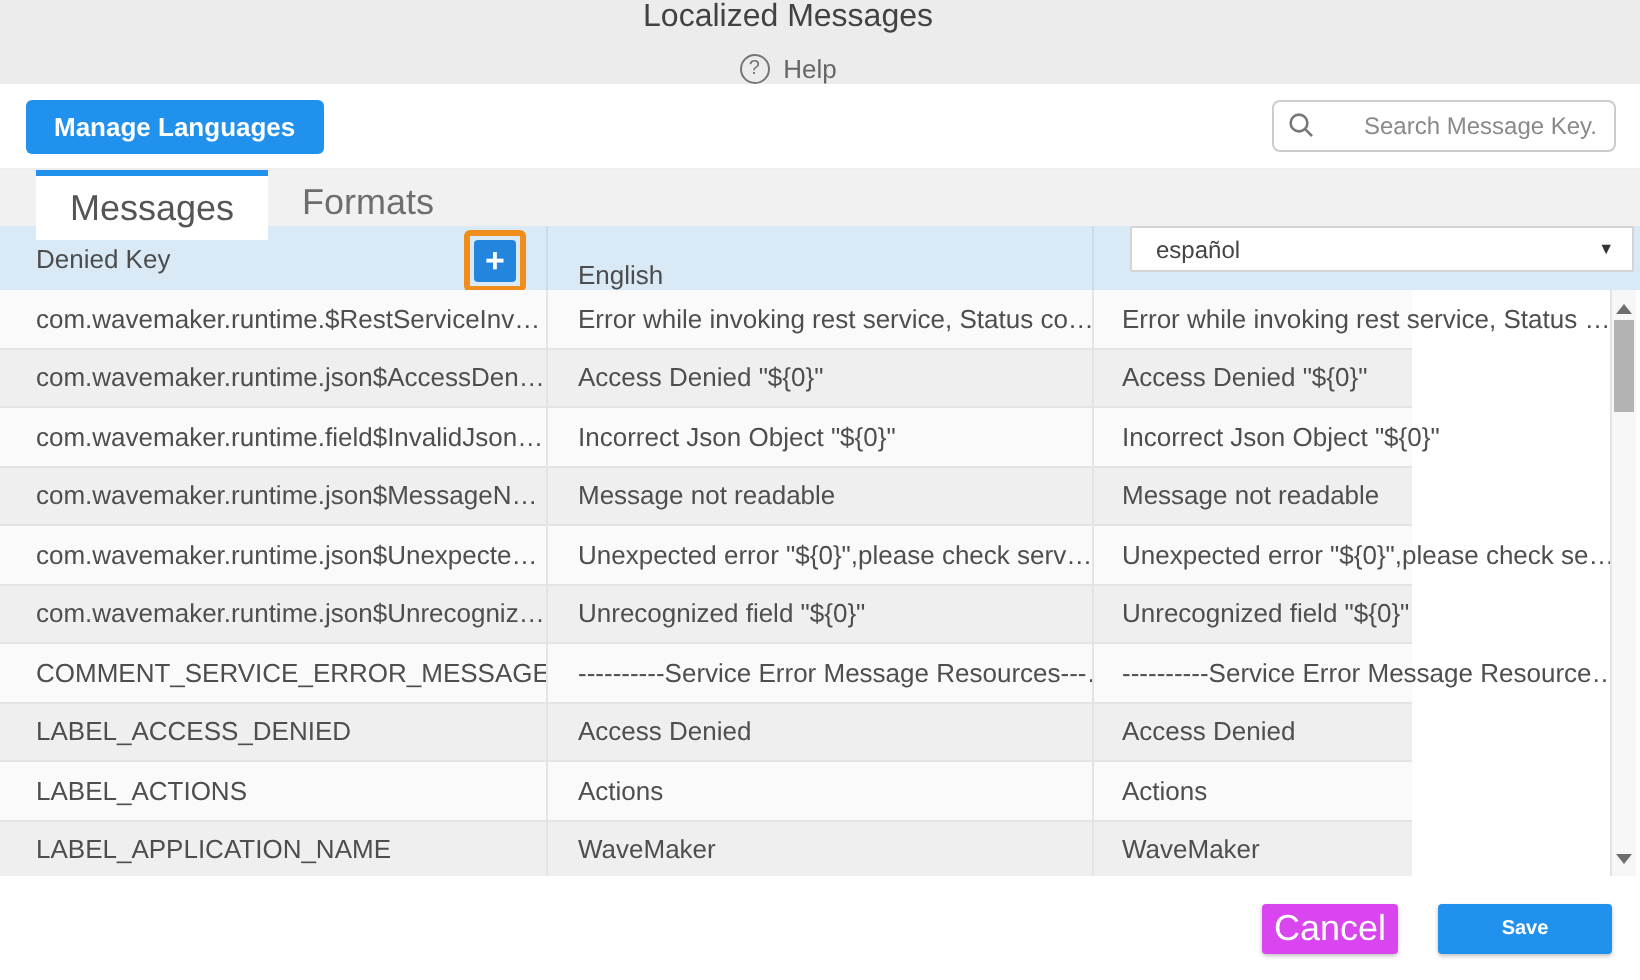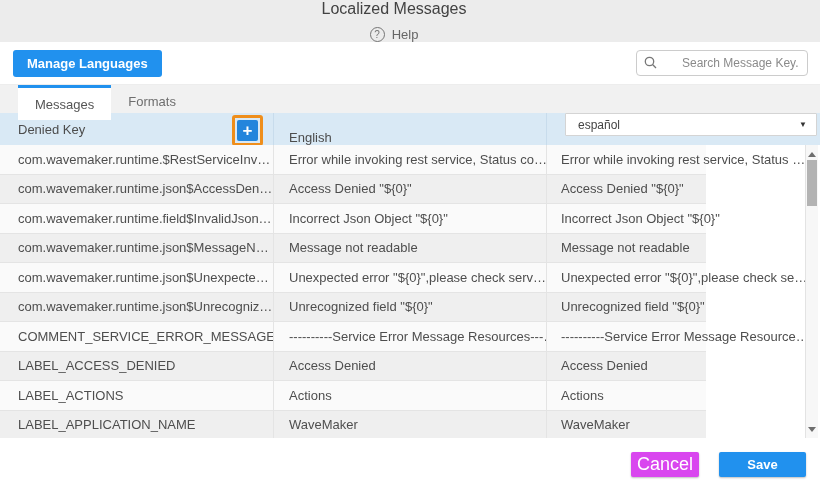--- a/index.html
+++ b/index.html
@@ -22,21 +22,21 @@
   .btn-blue { background:#2191ee; color:#fff; border:none; border-radius:3px;
               font-family:inherit; font-size:13px; font-weight:bold; padding:6px 14px; cursor:pointer; }
   .search-wrap { position:relative; }
   .search-input { width:172px; height:26px; border:1px solid #ccc; border-radius:4px;
                   padding:0 8px 0 45px; font-family:inherit; font-size:12px; color:#555; outline:none; }
   .search-input::placeholder { color:#8a8a8a; }
   .search-icon { position:absolute; left:8px; top:6px; width:13px; height:13px; pointer-events:none; }
 
   
   .tabstrip { height:28px; background:#f1f1f1; display:flex; align-items:stretch; padding-left:18px; }
-  .tab { padding:16px 17px; font-size:13px; color:#6e6e6e; display:flex; align-items:center; cursor:pointer; }
+  .tab { padding:16px 17px; font-size:18px; color:#6e6e6e; display:flex; align-items:center; cursor:pointer; }
   .tab.active { background:#fff; border-top:3px solid #2191ee; color:#555; }
 
   
   .thead { height:32px; background:#d9e9f5; display:grid;
            grid-template-columns:273px 273px 274px; align-items:center; font-size:13px; color:#4c4c4c; }
   .th-key { padding-left:18px; position:relative; height:100%; display:flex; align-items:center; }
   .th-eng { padding-left:15px; border-left:1px solid #c8dcec; height:100%; display:flex; align-items:flex-end; }
   .th-lang { border-left:1px solid #c8dcec; height:100%; display:flex; align-items:flex-start; padding:0 3px 0 18px; }
   .annot { position:absolute; right:10px; top:2px; border:3px solid #ef8e1b; border-radius:3px;
            padding:2px; background:transparent; }
@@ -71,21 +71,21 @@
   .tri-down { width:0; height:0; border-left:4px solid transparent; border-right:4px solid transparent;
               border-top:5px solid #6e6e6e; }
   .thumb { position:absolute; top:15px; left:1px; width:10px; height:46px; background:#b3b3b3; cursor:grab; }
 
   
   .footer { height:52px; background:#fff; display:flex; align-items:center;
             justify-content:flex-end; gap:20px; padding-right:14px; }
   .btn-cancel { width:68px; height:25px; background:#d946ef; color:#fff; border:none; border-radius:2px;
                 font-family:inherit; font-size:18px; cursor:pointer; box-shadow:0 1px 2px rgba(0,0,0,.25); }
   .btn-save { width:87px; height:25px; background:#2191ee; color:#fff; border:none; border-radius:2px;
-              font-family:inherit; font-size:13px; font-weight:bold; cursor:pointer;
+              font-family:inherit; font-size:10px; font-weight:bold; cursor:pointer;
               box-shadow:0 1px 2px rgba(0,0,0,.25); }
 </style>
 </head>
 <body>
 
 <div class="dialog">
 
   <div class="titlebar">
     <div class="title">Localized Messages</div>
     <div class="help">

